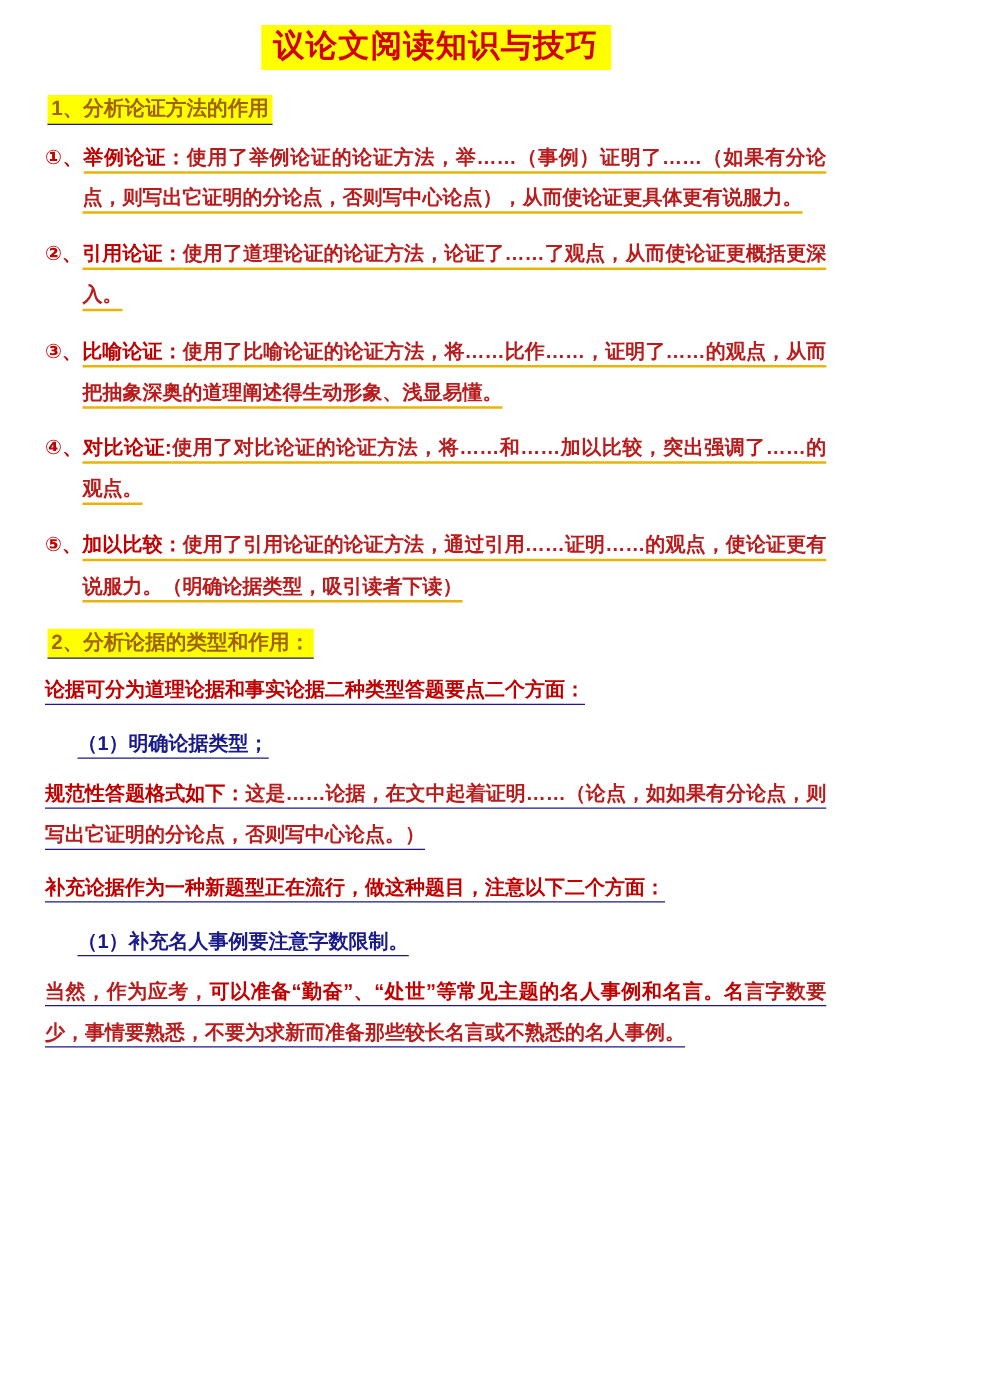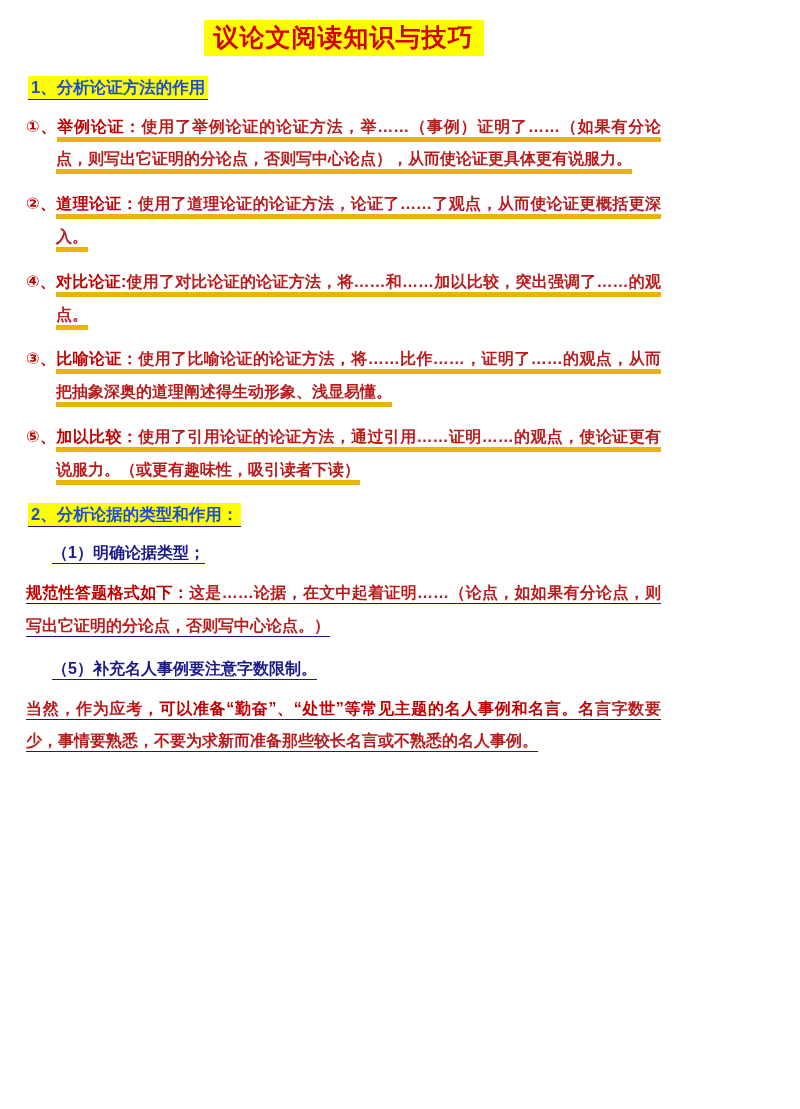--- a/index.html
+++ b/index.html
@@ -10,21 +10,21 @@
   body {
     width: 800px;
     min-height: 1109px;
     font-family: "Liberation Sans", "DejaVu Sans", sans-serif;
     color: #1a1a8c;
   }
   .page {
     width: 697px;
     min-height: 1109px;
     box-sizing: border-box;
-    padding: 12px 36px 20px 26px;
+    padding: 12px 36px 20px 36px;
     position: relative;
   }
   
   .title-wrap {
     text-align: center;
     margin: 8px 0 18px 0;
   }
   .title {
     display: inline-block;
     background: #ffff00;
@@ -34,37 +34,37 @@
     letter-spacing: 1px;
     padding: 2px 10px 3px 10px;
     line-height: 1.25;
   }
   
   .sec-head {
     margin: 14px 0 10px 2px;
   }
   .sec-head .hl {
     background: #ffff00;
-    color: #1d4ed8;
+    color: #a16207;
     font-size: 16.5px;
     font-weight: bold;
     padding: 2px 3px 3px 3px;
     line-height: 1.6;
     border-bottom: 1px solid #1a1a8c;
   }
   
   .para {
     font-size: 16px;
     line-height: 2.05;
     color: #1a1a8c;
     margin: 0 0 10px 0;
     text-align: justify;
   }
   .para .u {
-    border-bottom: 5px solid #eab308;
+    border-bottom: 2px solid #eab308;
     padding-bottom: 2px;
   }
   .item {
     margin: 0 0 12px 0;
     padding-left: 30px;
     text-indent: -30px;
   }
   .num {
     color: #c00000;
     font-weight: bold;
@@ -116,50 +116,56 @@
 
   <div class="sec-head">
     <span class="hl">1、分析论证方法的作用</span>
   </div>
 
   <div class="para item">
     <span class="num">①、</span><span class="lead u">举例论证：</span><span class="body-txt u">使用了举例论证的论证方法，举……（事例）证明了……（如果有分论点，则写出它证明的分论点，否则写中心论点），从而使论证更具体更有说服力。</span>
   </div>
 
   <div class="para item">
-    <span class="num">②、</span><span class="lead u">道理论证：</span><span class="body-txt u">使用了道理论证的论证方法，论证了……了观点，从而使论证更概括更深入。</span>
+    <span class="num">②、</span><span class="lead u">引用论证：</span><span class="body-txt u">使用了道理论证的论证方法，论证了……了观点，从而使论证更概括更深入。</span>
+  </div>
+
+  <div class="para item">
+    <span class="num">③、</span><span class="lead u">比喻论证：</span><span class="body-txt u">使用了比喻论证的论证方法，将……比作……，证明了……的观点，从而把抽象深奥的道理阐述得生动形象、浅显易懂。</span>
   </div>
 
   <div class="para item">
     <span class="num">④、</span><span class="lead u">对比论证:</span><span class="body-txt u">使用了对比论证的论证方法，将……和……加以比较，突出强调了……的观点。</span>
   </div>
 
   <div class="para item">
-    <span class="num">③、</span><span class="lead u">比喻论证：</span><span class="body-txt u">使用了比喻论证的论证方法，将……比作……，证明了……的观点，从而把抽象深奥的道理阐述得生动形象、浅显易懂。</span>
-  </div>
-
-  <div class="para item">
-    <span class="num">⑤、</span><span class="lead u">加以比较：</span><span class="body-txt u">使用了引用论证的论证方法，通过引用……证明……的观点，使论证更有说服力。（或更有趣味性，吸引读者下读）</span>
+    <span class="num">⑤、</span><span class="lead u">加以比较：</span><span class="body-txt u">使用了引用论证的论证方法，通过引用……证明……的观点，使论证更有说服力。（明确论据类型，吸引读者下读）</span>
   </div>
 
   <div class="sec-head">
     <span class="hl">2、分析论据的类型和作用：</span>
   </div>
 
+  <div class="flow">
+    <span class="red-bold nowrap-u">论据可分为道理论据和事实论据二种类型答题要点二个方面：</span>
+  </div>
 
   <div class="sub-item">
     <span class="u">（1）明确论据类型；</span>
   </div>
 
   <div class="flow">
     <span class="red-bold nowrap-u">规范性答题格式如下：</span><span class="body-txt nowrap-u">这是……论据，在文中起着证明……（论点，如如果有分论点，则写出它证明的分论点，否则写中心论点。）</span>
   </div>
 
+  <div class="flow">
+    <span class="red-bold nowrap-u">补充论据作为一种新题型正在流行，做这种题目，注意以下二个方面：</span>
+  </div>
 
   <div class="sub-item">
-    <span class="u">（5）补充名人事例要注意字数限制。</span>
+    <span class="u">（1）补充名人事例要注意字数限制。</span>
   </div>
 
   <div class="flow">
     <span class="body-txt nowrap-u">当然，作为应考，</span><span class="red-bold nowrap-u">可以准备“勤奋”、“处世”等常见主题的名人事例和名言。名</span><span class="body-txt nowrap-u">言字数要少，事情要熟悉，不要为求新而准备那些较长名言或不熟悉的名人事例。</span>
   </div>
 
 </div>
 
 </body></html>

